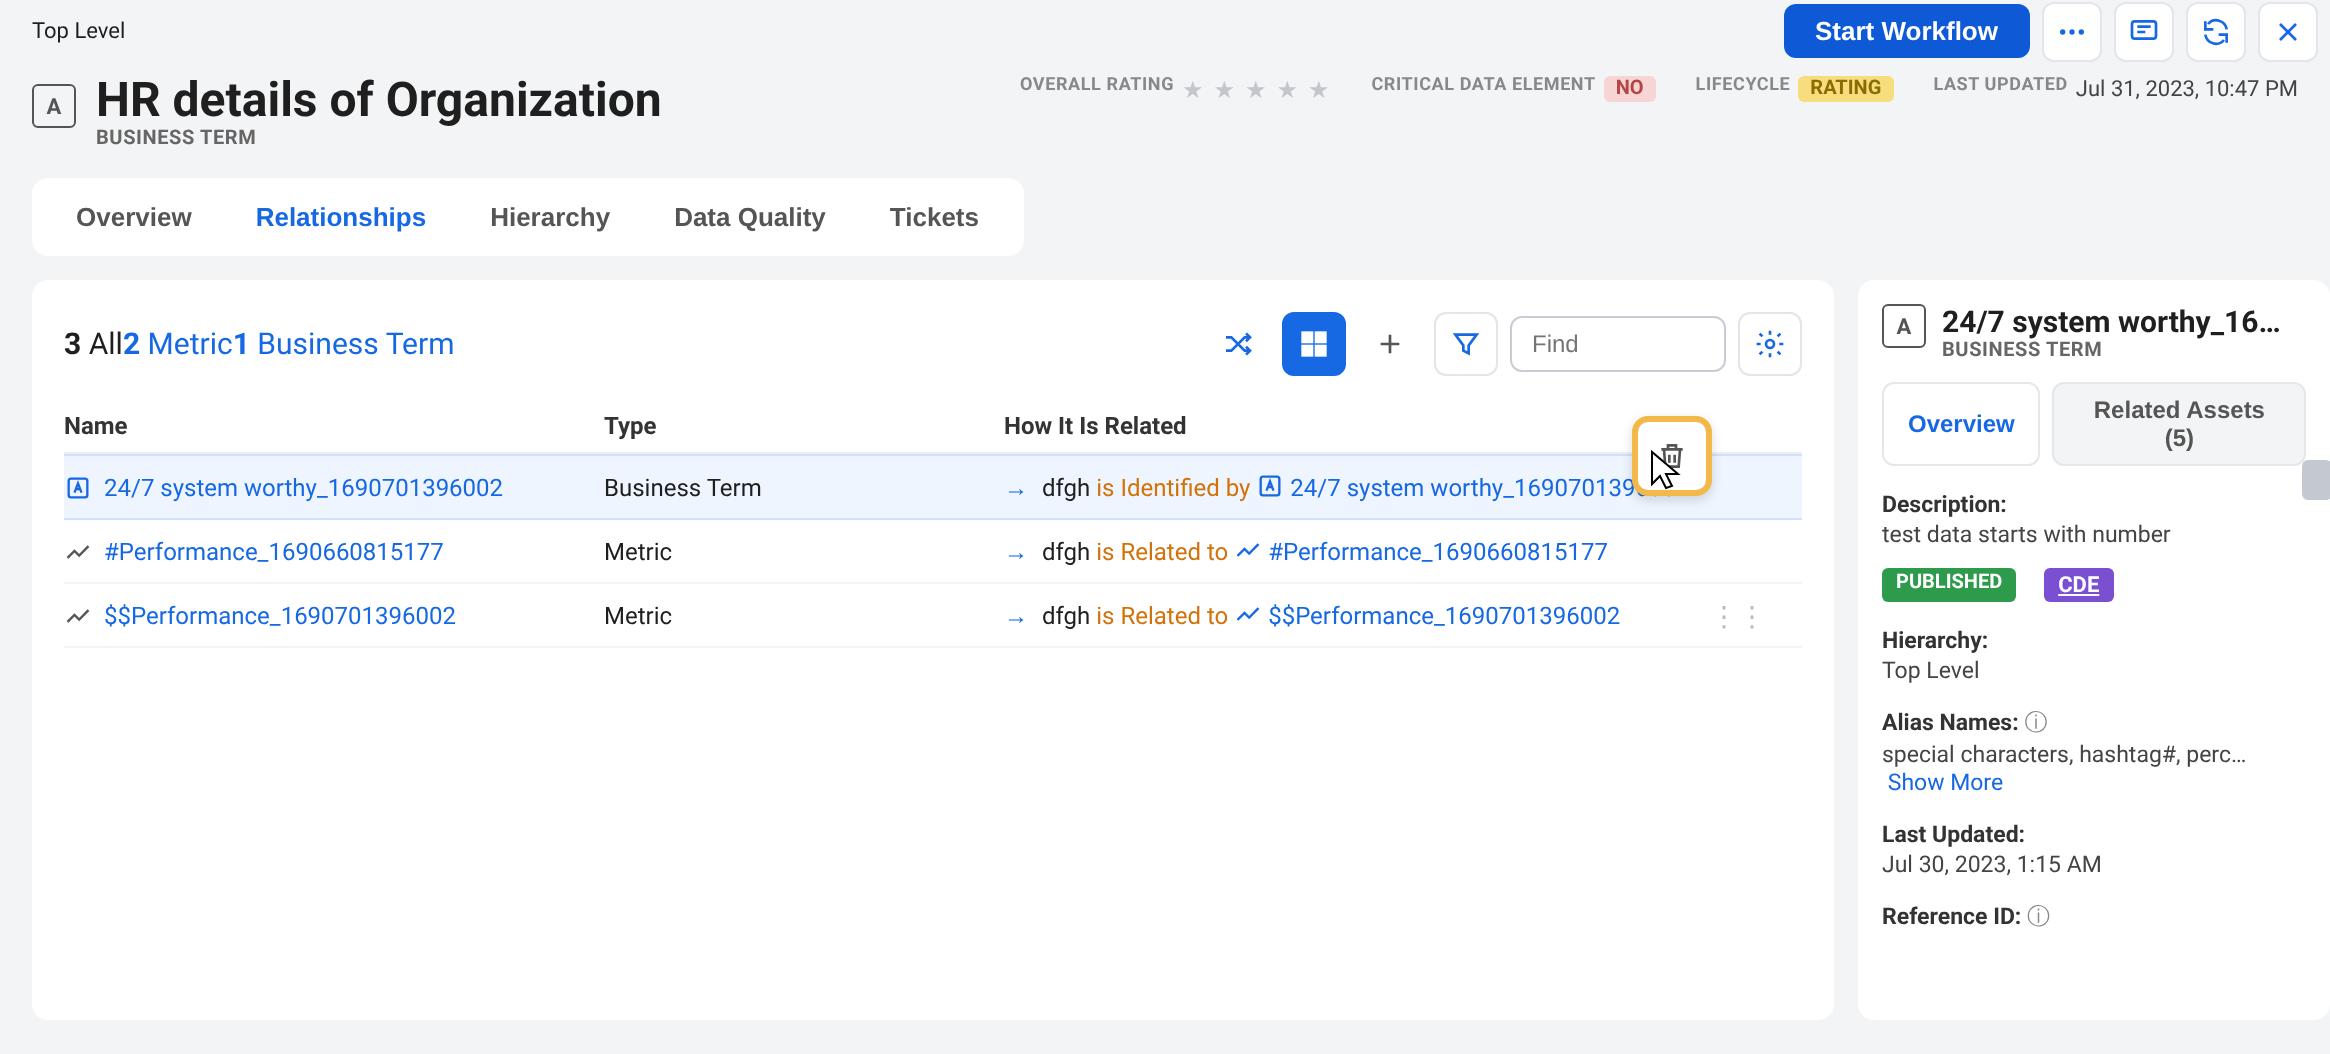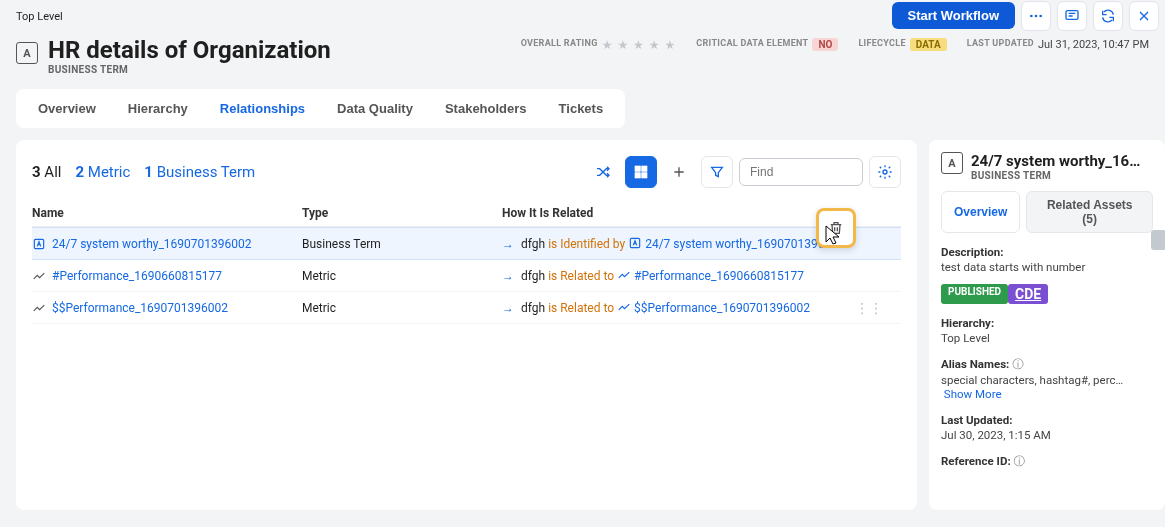--- a/index.html
+++ b/index.html
@@ -16,39 +16,39 @@
 .page-title { font-size:24px; font-weight:700; }
 .subtype { font-size:10px; font-weight:700; color:#666; letter-spacing:0.3px; }
 .header-meta { display:flex; gap:20px; align-items:flex-start; padding-top:2px;}
 .meta-block { display:flex; flex-direction:row; gap:4px; min-width:70px; }
 .meta-label { font-size:9px; font-weight:700; color:#888; letter-spacing:0.3px;}
 .stars { color:#c3c7cc; font-size:12px; letter-spacing:1px;}
 .badge { display:inline-block; padding:1px 6px; border-radius:3px; font-size:10px; font-weight:700; width:max-content;}
 .badge.no { background:#f8d5d5; color:#b54646;}
 .badge.draft { background:#f7dd7e; color:#8a6c00;}
 .badge.pub { background:#2e9a4b; color:#fff; font-size:10px; padding:2px 7px;}
-.badge.cde { background:#7b4fd1; color:#fff; font-size:14px; padding:2px 7px;text-decoration:underline;}
+.badge.cde { background:#7b4fd1; color:#fff; font-size:11px; padding:2px 7px;text-decoration:underline;}
 .meta-value { font-size:11px; color:#444;}
 .tabs { display:flex; background:#fff; border-radius:8px; margin:14px 0 0 16px; width:max-content; padding:0 6px;}
 .tab { padding:12px 16px; font-size:13px; color:#555; font-weight:600; border:none; background:transparent;}
 .tab.active { color:#1668e3;}
 .body-row { display:flex; gap:12px; padding:12px 0 0 16px;}
 .left-panel { flex:1; background:#fff; border-radius:8px; padding:12px 16px 16px 16px; height:370px;}
 .facet-row { display:flex; justify-content:space-between; align-items:center; margin:4px 0 12px 0;}
-.facets { display:flex; gap:14px; font-size:15px; align-items:flex-end;}
+.facets { display:flex; font-size:15px; align-items:flex-end;}
 .facet .cnt { font-weight:700;}
 .facet.link .cnt { color:#1668e3;}
 .facet.link .lbl { color:#1668e3;}
 .facet .lbl { font-weight:400;}
 .tools { display:flex; gap:6px; align-items:center;}
 .tool-btn { width:32px; height:32px; border:1px solid #fff; background:#fff; border-radius:6px; display:flex; align-items:center; justify-content:center;}
 .tool-btn.basic { border:1px solid #e2e5ea;}
 .tool-btn.filled { background:#1668e3; border-color:#1668e3;}
 .tool-btn.filled svg { stroke:#fff; fill:#fff;}
-input.find { border:1px solid #c8cdd4; border-radius:6px; padding:6px 10px; width:124px; font-size:12px;}
+input.find { border:1px solid #c8cdd4; border-radius:6px; padding:6px 10px; width:108px; font-size:12px;}
 .col-headers { display:flex; font-size:12px; font-weight:700; color:#333; border-bottom:1px solid #eee; padding:6px 0;}
 .col-name { width:270px;}
 .col-type { width:200px;}
 .col-rel { flex:1;}
 .row { display:flex; align-items:flex-end; border-bottom:1px solid #f2f3f5; padding:8px 0; font-size:12px;}
 .row.sel { background:#eef5ff; border-top:1px solid #cfe1ff; border-bottom:1px solid #cfe1ff;}
 .row .col-name { display:flex; align-items:center; gap:6px;}
 .row .link { color:#1668e3;}
 .row .phrase { color:#d27208;}
 .row .rel-arrow { color:#1668e3; margin-right:4px; }
@@ -56,21 +56,21 @@
 .right-panel { width:236px; background:#fff; border-radius:8px; padding:12px 12px 16px 12px; height:370px; overflow:hidden; position:relative;}
 .rp-scroll { position:absolute; right:-1px; top:90px; width:15px; height:20px; background:#c4c9cf; border-radius:3px;}
 .rp-title-row { display:flex; gap:8px; align-items:flex-start;}
 .rp-title { font-size:15px; font-weight:700; white-space:nowrap; overflow:hidden; text-overflow:ellipsis; max-width:180px;}
 .rp-tabs { display:flex; gap:6px; margin-top:10px;}
 .rp-tab { border:1px solid #e4e7eb; border-radius:6px; padding:6px 12px; font-size:12px; font-weight:600; color:#555; background:#f3f4f6;}
 .rp-tab.active { background:#fff; color:#1668e3;}
 .rp-section { margin-top:12px; font-size:11.5px;}
 .rp-section .lbl { font-weight:700; color:#333;text-align:right;}
 .rp-section .val { color:#444; margin-top:1px;}
-.badges-row { display:flex; gap:0; margin-top:10px;}
+.badges-row { display:flex; gap:14px; margin-top:10px;}
 .showmore { color:#1668e3; font-size:11.5px;}
 .handle { position:absolute; right:282px; top:300px; color:#b8bdc4; font-size:14px;}
 .highlight-callout { position:absolute; left:816px; top:208px; width:40px; height:40px; border:3px solid #f2b94a; border-radius:8px; background:#fff; display:flex; align-items:center; justify-content:center; pointer-events:none; box-shadow:0 2px 6px rgba(0,0,0,0.15);}
 .cursor-ptr { position:absolute; left:824px; top:224px; pointer-events:none;}
 </style>
 </head>
 <body>
 
 <div class="top-ribbon">
   <div class="left"><a>Top Level</a></div>
@@ -115,35 +115,34 @@
     <div class="meta-block">
       <span class="meta-label">OVERALL RATING</span>
       <span class="stars">★ ★ ★ ★ ★</span>
     </div>
     <div class="meta-block">
       <span class="meta-label">CRITICAL DATA ELEMENT</span>
       <span class="badge no">NO</span>
     </div>
     <div class="meta-block">
       <span class="meta-label">LIFECYCLE</span>
-      <span class="badge draft">DATA</span>
+      <span class="badge draft">RATING</span>
     </div>
     <div class="meta-block">
       <span class="meta-label">LAST UPDATED</span>
       <span class="meta-value">Jul 31, 2023, 10:47 PM</span>
     </div>
   </div>
 </div>
 
 <div class="tabs">
   <button class="tab">Overview</button>
+  <button class="tab active">Relationships</button>
   <button class="tab">Hierarchy</button>
-  <button class="tab active">Relationships</button>
   <button class="tab">Data Quality</button>
-  <button class="tab">Stakeholders</button>
   <button class="tab">Tickets</button>
 </div>
 
 <div class="body-row">
   <div class="left-panel">
     <div class="facet-row">
       <div class="facets">
         <span class="facet"><span class="cnt">3</span> <span class="lbl">All</span></span>
         <span class="facet link"><span class="cnt">2</span> <span class="lbl">Metric</span></span>
         <span class="facet link"><span class="cnt">1</span> <span class="lbl">Business Term</span></span>

